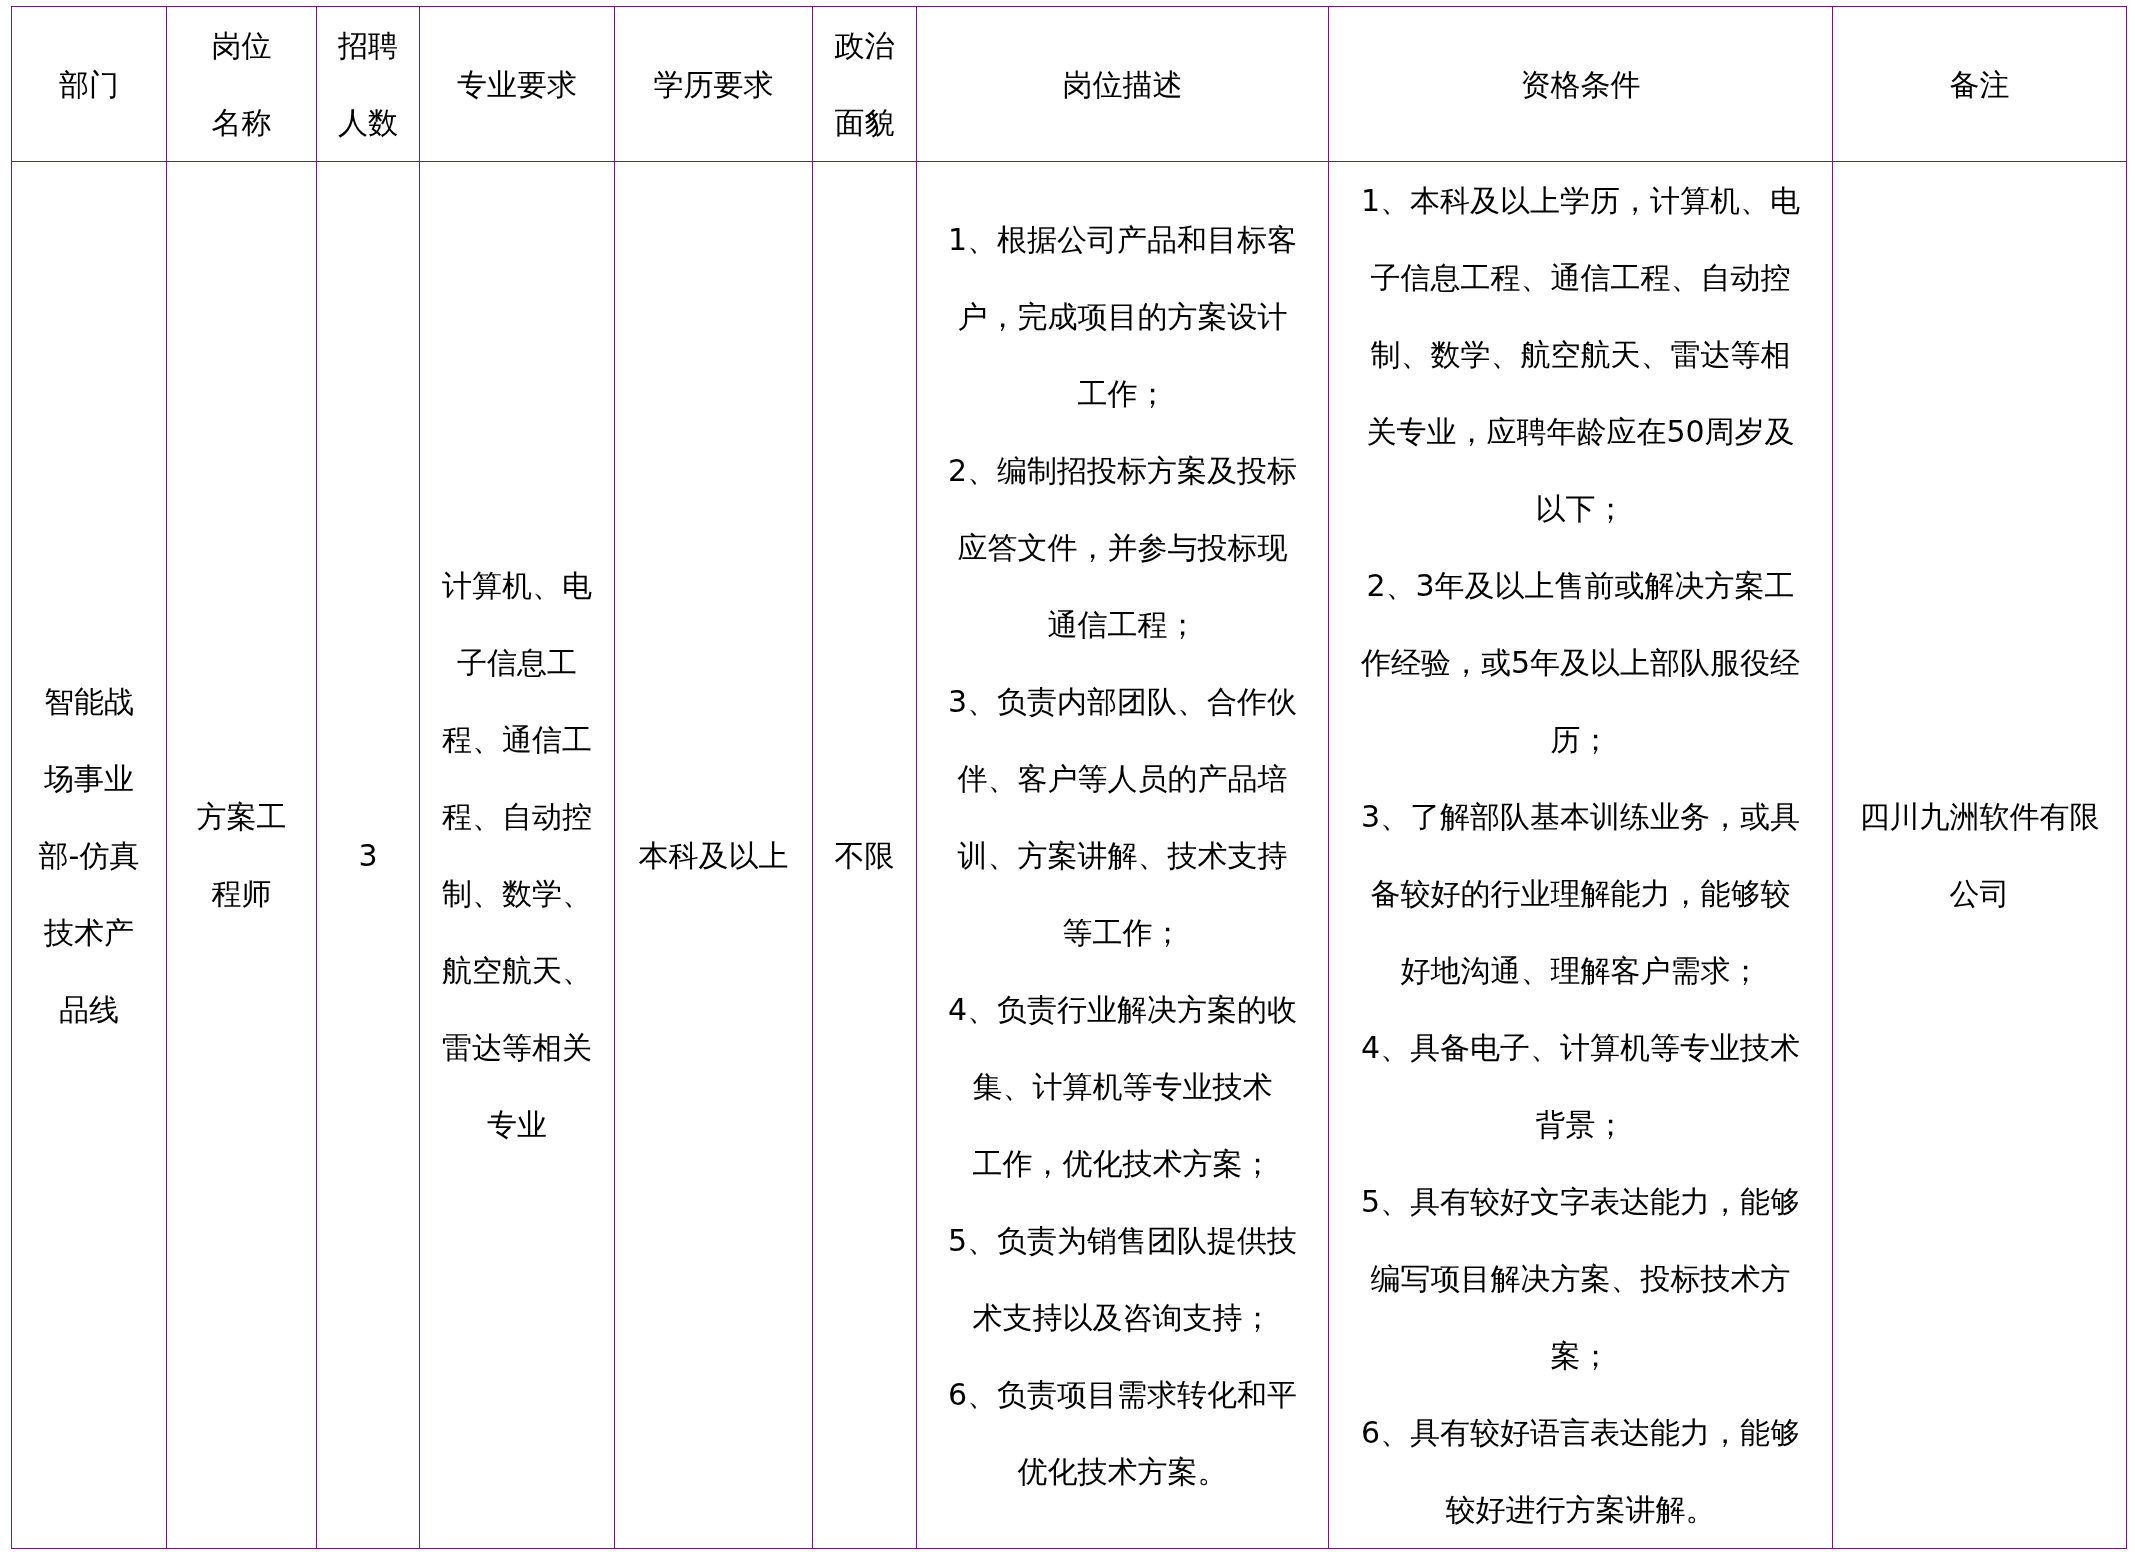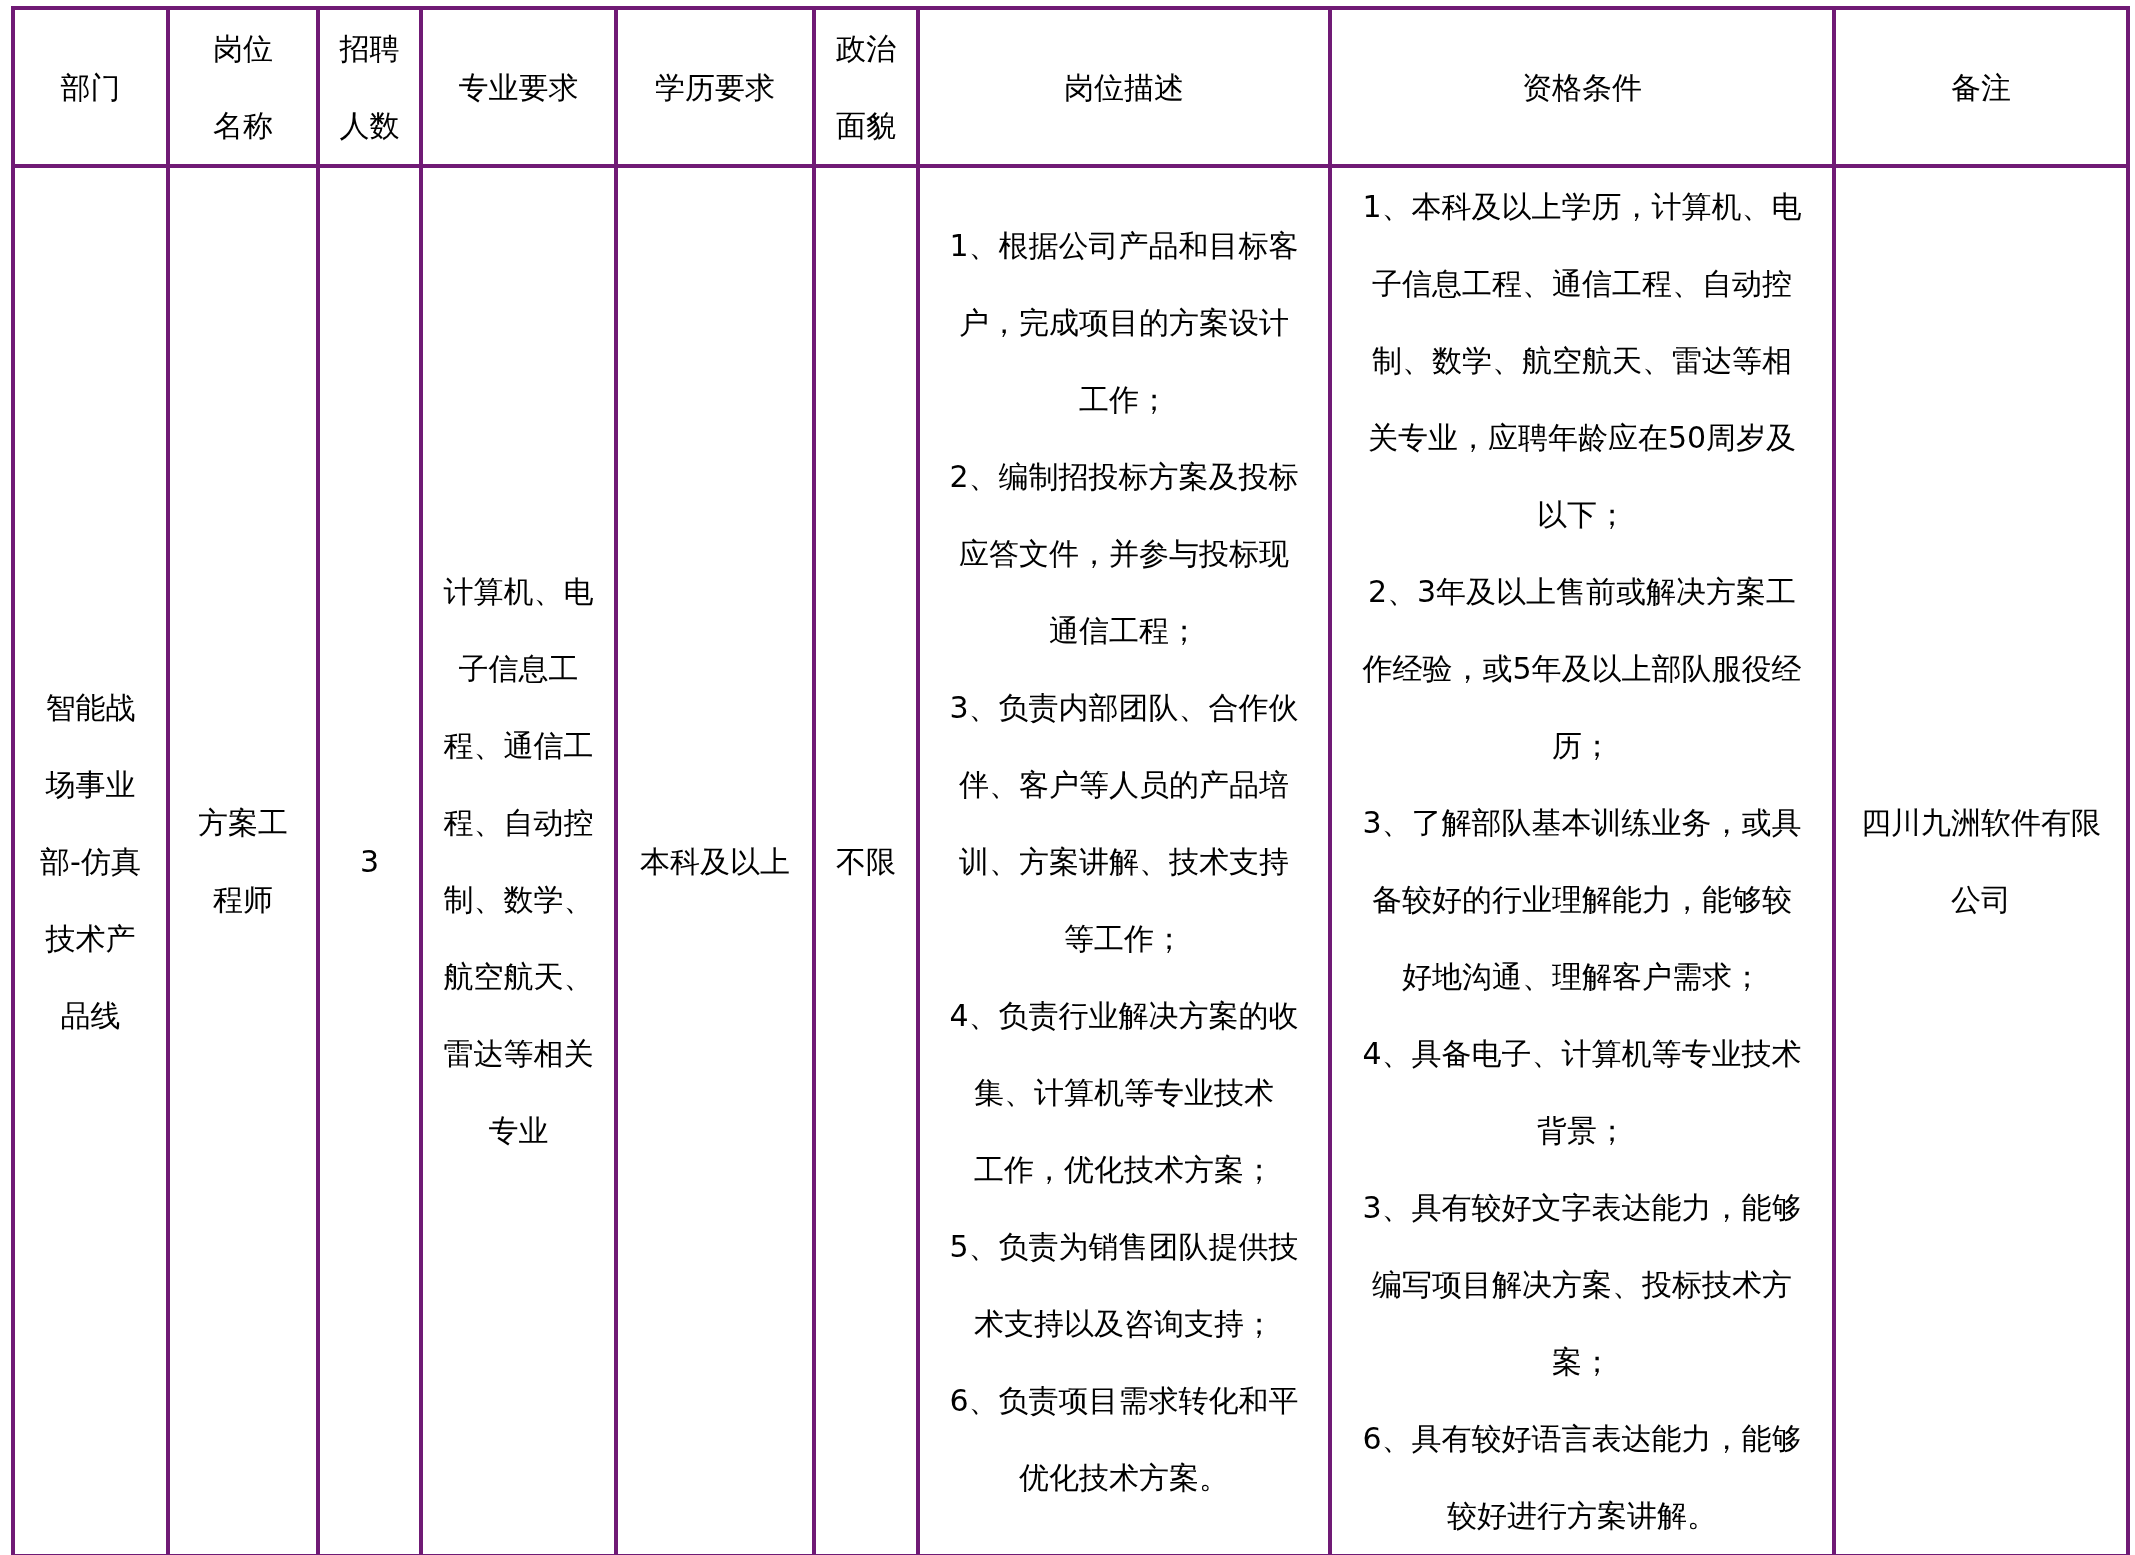--- a/index.html
+++ b/index.html
@@ -4,21 +4,21 @@
 <style>
   html, body { margin: 0; padding: 0; background: #ffffff; }
   body { width: 2135px; height: 1555px; position: relative; overflow: hidden;
          font-family: "DejaVu Sans", "Liberation Sans", sans-serif; color: #000; }
   table.job {
     position: absolute; left: 11px; top: 6px;
     border-collapse: collapse; table-layout: fixed;
     width: 2115px;
   }
   table.job td, table.job th {
-    border: 4px solid #701a75;
+    border: 1px solid #701a75;
     font-weight: normal;
     font-size: 30px;
     line-height: 77px;
     padding: 0;
     vertical-align: middle;
     text-align: center;
     overflow: hidden;
   }
   table.job thead th { height: 150px; }
   table.job tbody td { height: 1381px; }
@@ -127,21 +127,21 @@
         <span class="line">关专业，应聘年龄应在50周岁及</span>
         <span class="line">以下；</span>
         <span class="line">2、3年及以上售前或解决方案工</span>
         <span class="line">作经验，或5年及以上部队服役经</span>
         <span class="line">历；</span>
         <span class="line">3、了解部队基本训练业务，或具</span>
         <span class="line">备较好的行业理解能力，能够较</span>
         <span class="line">好地沟通、理解客户需求；</span>
         <span class="line">4、具备电子、计算机等专业技术</span>
         <span class="line">背景；</span>
-        <span class="line">3、具有较好文字表达能力，能够</span>
+        <span class="line">5、具有较好文字表达能力，能够</span>
         <span class="line">编写项目解决方案、投标技术方</span>
         <span class="line">案；</span>
         <span class="line">6、具有较好语言表达能力，能够</span>
         <span class="line">较好进行方案讲解。</span>
       </td>
       <td class="center">
         <span class="line">四川九洲软件有限</span>
         <span class="line">公司</span>
       </td>
     </tr>

